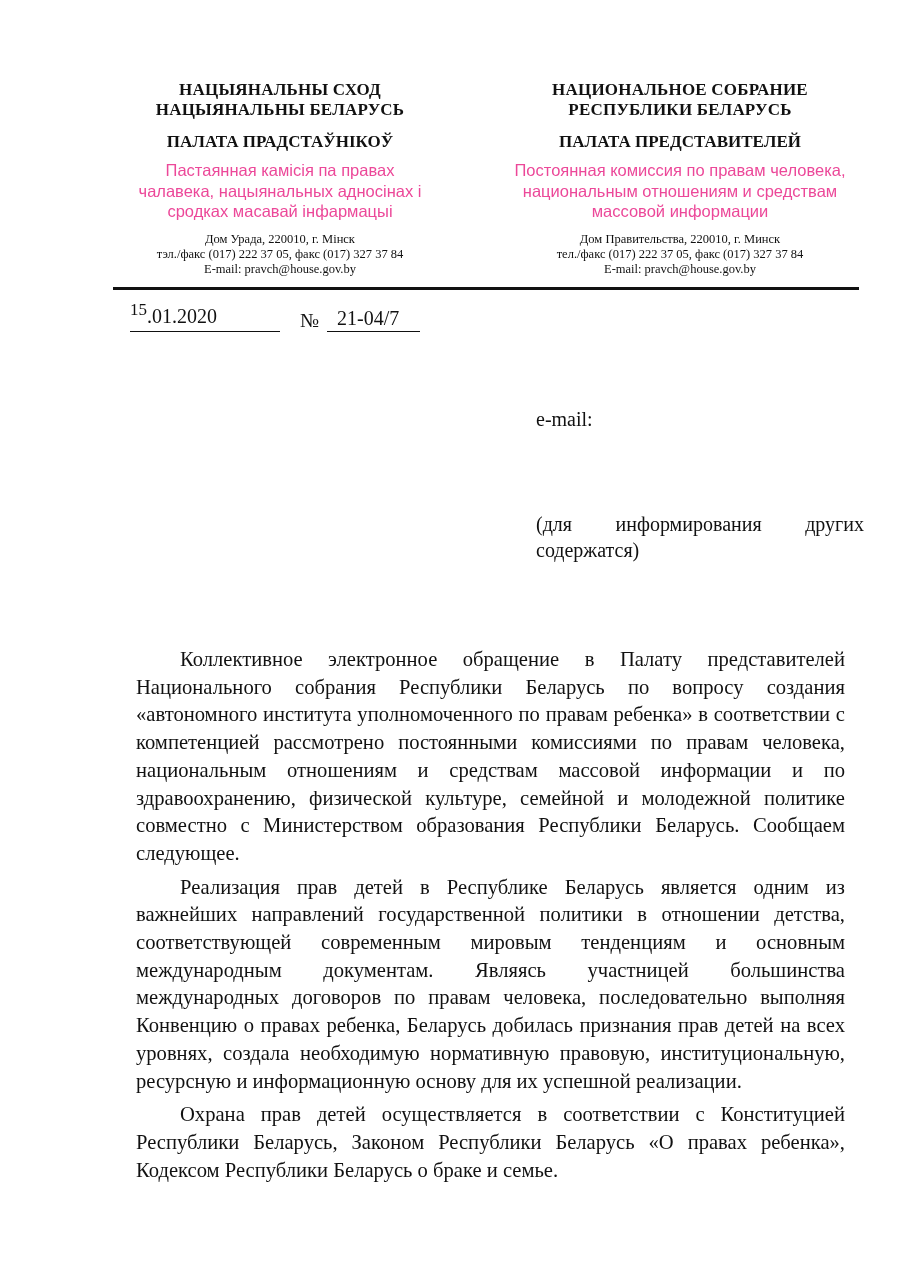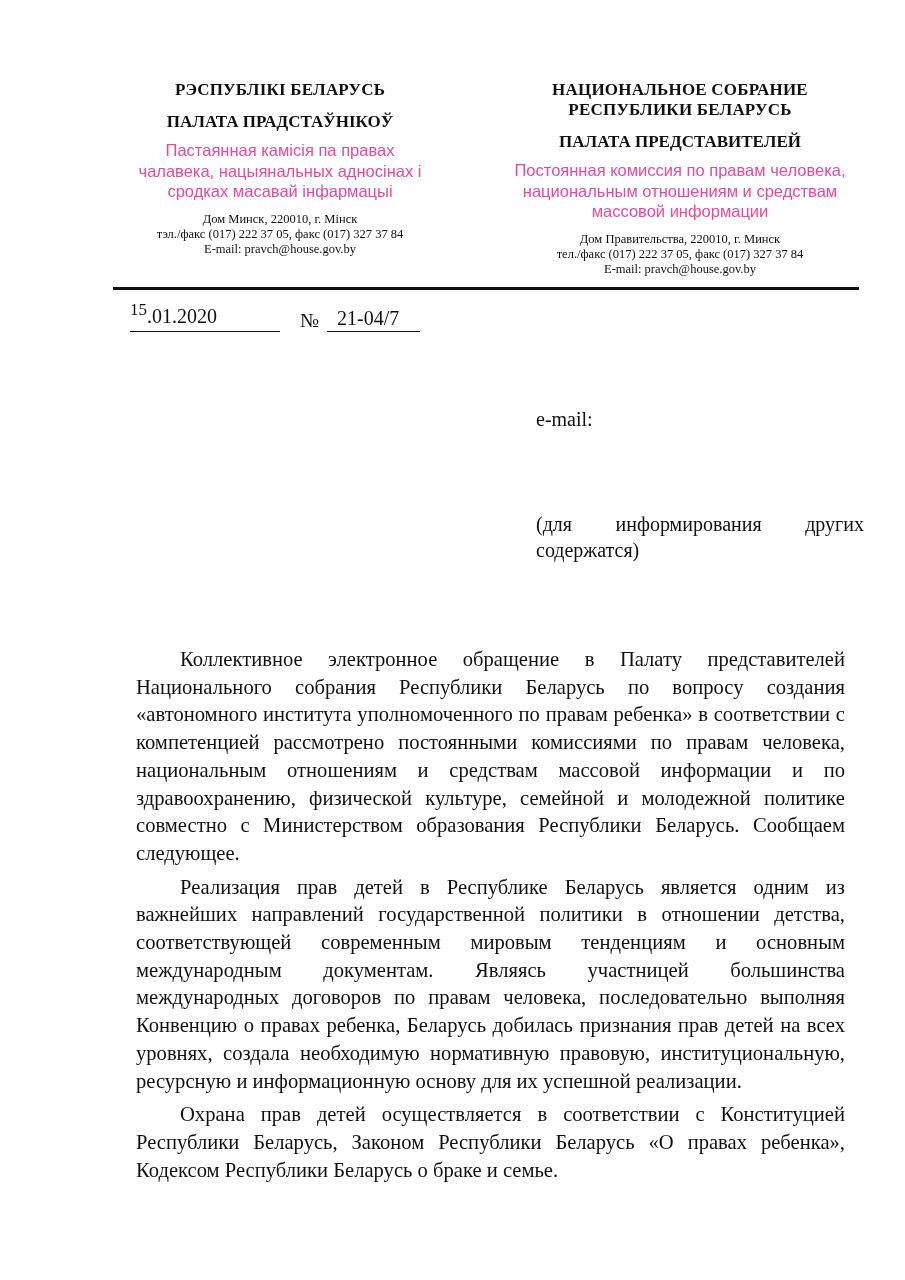--- a/index.html
+++ b/index.html
@@ -115,29 +115,30 @@
     .body-text p {
       margin: 6px;
       text-indent: 44px;
     }
   </style>
 </head>
 <body>
 
 <div class="letterhead">
   <div class="col left">
-    <div class="org">РЭСПУБЛІКІ БЕЛАРУСЬ</div>
+    <div class="org">НАЦЫЯНАЛЬНЫ СХОД</div>
+    <div class="org">НАЦЫЯНАЛЬНЫ БЕЛАРУСЬ</div>
     <div class="chamber">ПАЛАТА ПРАДСТАЎНІКОЎ</div>
     <div class="commission">
       <div>Пастаянная камісія па правах</div>
       <div>чалавека, нацыянальных адносінах і</div>
       <div>сродках масавай інфармацыі</div>
     </div>
     <div class="contacts">
-      <div>Дом Минск, 220010, г. Мінск</div>
+      <div>Дом Урада, 220010, г. Мінск</div>
       <div>тэл./факс (017) 222 37 05, факс (017) 327 37 84</div>
       <div>E-mail: pravch@house.gov.by</div>
     </div>
   </div>
 
   <div class="col right">
     <div class="org">НАЦИОНАЛЬНОЕ СОБРАНИЕ</div>
     <div class="org">РЕСПУБЛИКИ БЕЛАРУСЬ</div>
     <div class="chamber">ПАЛАТА ПРЕДСТАВИТЕЛЕЙ</div>
     <div class="commission">

